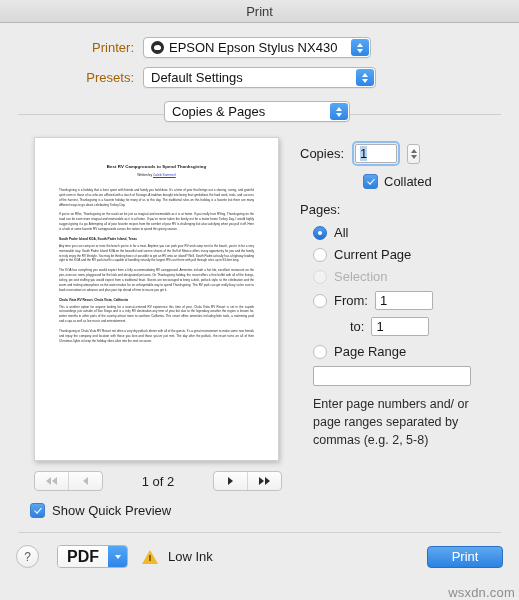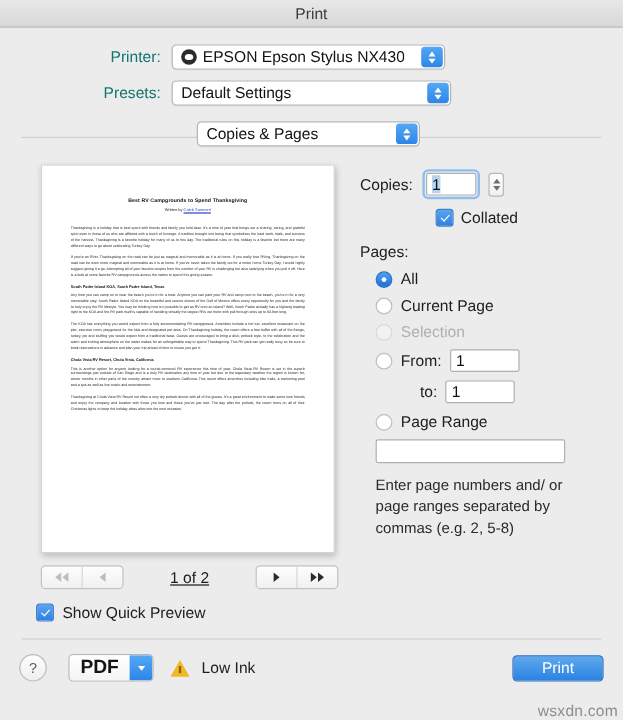--- a/index.html
+++ b/index.html
@@ -40,21 +40,21 @@
   .formrow {
     display: flex;
     align-items: center;
     margin-bottom: 9px;
   }
   .formlabel {
     width: 143px;
     text-align: right;
     padding-right: 9px;
     font-size: 13px;
-    color: #0f766e;
+    color: #a16207;
     box-sizing: border-box;
   }
 
   
   .popup {
     position: relative;
     height: 21px;
     background: #ffffff;
     border: 1px solid #b6b6b6;
     border-radius: 4px;
@@ -327,21 +327,20 @@
     margin-left: 13px;
     width: 175px;
   }
 
   
   .pager {
     display: flex;
     align-items: center;
     margin: 10px 0 0 34px;
     gap: 0;
-    text-decoration: underline;
   }
   .navgroup {
     display: flex;
     background: linear-gradient(to bottom, #fdfdfd, #f1f1f1);
     border: 1px solid #c3c3c3;
     border-radius: 4px;
     overflow: hidden;
     height: 18px;
   }
   .navbtn {

